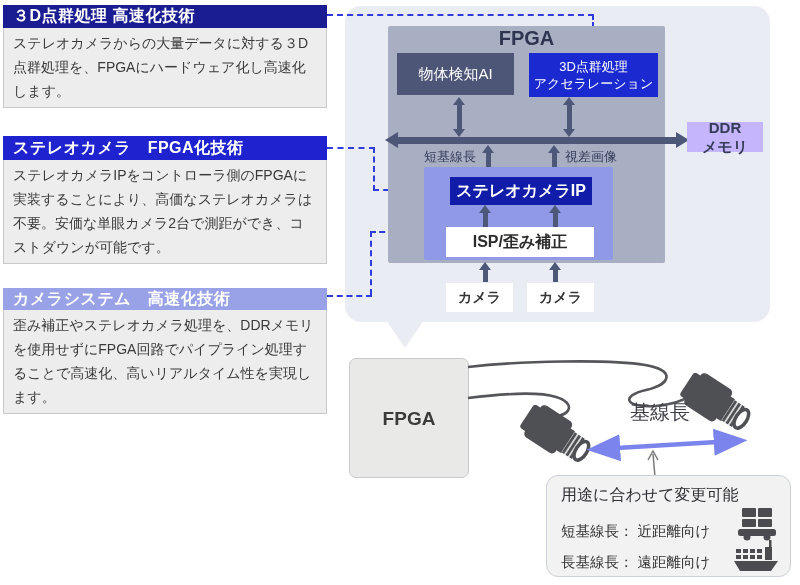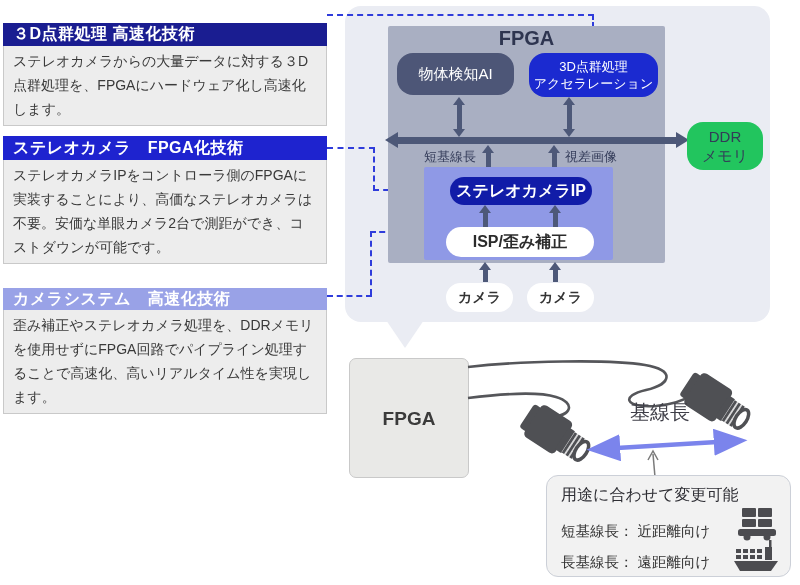--- a/index.html
+++ b/index.html
@@ -4,46 +4,46 @@
 <style>
   html,body{margin:0;padding:0;background:#fff;}
   #canvas{position:relative;width:800px;height:585px;background:#fff;overflow:hidden;
     font-family:"Liberation Sans","DejaVu Sans",sans-serif;}
 
   
   .callout{position:absolute;left:3px;width:324px;}
   .callout .hd{color:#fff;font-size:16px;font-weight:bold;padding:0 10px;display:flex;align-items:center;letter-spacing:.5px;}
   .callout .bd{background:#ededed;border:1px solid #c9c9c9;border-top:none;color:#3a3a3a;
     font-size:14px;line-height:24px;padding:3px 8px 4px 9px;}
-  #callout-3d{top:5px;margin-top:18px;} #callout-3d .hd{height:23px;background:#1a1d91;}
+  #callout-3d{top:5px;} #callout-3d .hd{height:23px;background:#1a1d91;}
   #callout-stereo{top:136px;} #callout-stereo .hd{height:24px;background:#1e23cf;}
   #callout-camsys{top:288px;} #callout-camsys .hd{height:22px;background:#99a2e7;}
 
   
   .dash-h{position:absolute;height:0;border-top:2px dashed #2f3cdb;}
   .dash-v{position:absolute;width:0;border-left:2px dashed #2f3cdb;}
   .dot{position:absolute;width:13px;height:13px;border-radius:50%;background:#2634d6;}
 
   
   #bubble{position:absolute;left:345px;top:6px;width:425px;height:316px;background:#eaecf3;border-radius:16px;}
   #bubble-tail{position:absolute;left:386px;top:320px;width:0;height:0;
     border-left:19px solid transparent;border-right:19px solid transparent;border-top:28px solid #eaecf3;}
 
   
   #fpga-box{position:absolute;left:388px;top:26px;width:277px;height:237px;background:#a9afc2;border-radius:2px;}
   #fpga-title{position:absolute;left:388px;top:27px;width:277px;text-align:center;
     font-size:20px;font-weight:bold;color:#2e3550;}
-  .blk{position:absolute;display:flex;flex-direction:column;align-items:center;justify-content:center;text-align:center;border-radius:16px;}
+  .blk{position:absolute;display:flex;flex-direction:column;align-items:center;justify-content:center;text-align:center;}
   #object-ai{left:397px;top:53px;width:117px;height:42px;background:#4d5677;color:#fff;font-size:15px;}
   #accel{left:529px;top:53px;width:129px;height:44px;background:#1b2ad0;color:#fff;font-size:13px;line-height:17px;justify-content:center;}
   #stereo-ip{left:450px;top:177px;width:142px;height:28px;background:#111ca8;color:#fff;font-size:16px;font-weight:bold;}
   #isp{left:446px;top:227px;width:148px;height:30px;background:#fff;color:#2b2b2b;font-size:16px;font-weight:bold;}
   #cam1{left:446px;top:283px;width:67px;height:29px;background:#fff;color:#333;font-size:14px;font-weight:bold;}
   #cam2{left:527px;top:283px;width:67px;height:29px;background:#fff;color:#333;font-size:14px;font-weight:bold;}
-  #ddr{left:687px;top:122px;width:76px;height:48px;background:#22c55e;color:#333b57;font-size:15px;font-weight:normal;line-height:19px;}
+  #ddr{left:687px;top:122px;width:76px;height:30px;background:#c4b5fd;color:#333b57;font-size:15px;font-weight:bold;line-height:19px;}
   #purple-box{position:absolute;left:424px;top:167px;width:189px;height:93px;background:#8f99e6;border-radius:2px;}
   .buslabel{position:absolute;font-size:13px;color:#343c5a;}
   #ref-label{left:424px;top:148px;} #disp-label{left:565px;top:148px;}
 
   
   #bus{position:absolute;left:398px;top:137px;width:278px;height:7px;background:#4d5878;}
   #bus::before{content:"";position:absolute;left:-13px;top:-5px;border:solid transparent;
     border-width:8.5px 13px 8.5px 0;border-right-color:#4d5878;}
   #bus::after{content:"";position:absolute;right:-13px;top:-5px;border:solid transparent;
     border-width:8.5px 0 8.5px 13px;border-left-color:#4d5878;}

